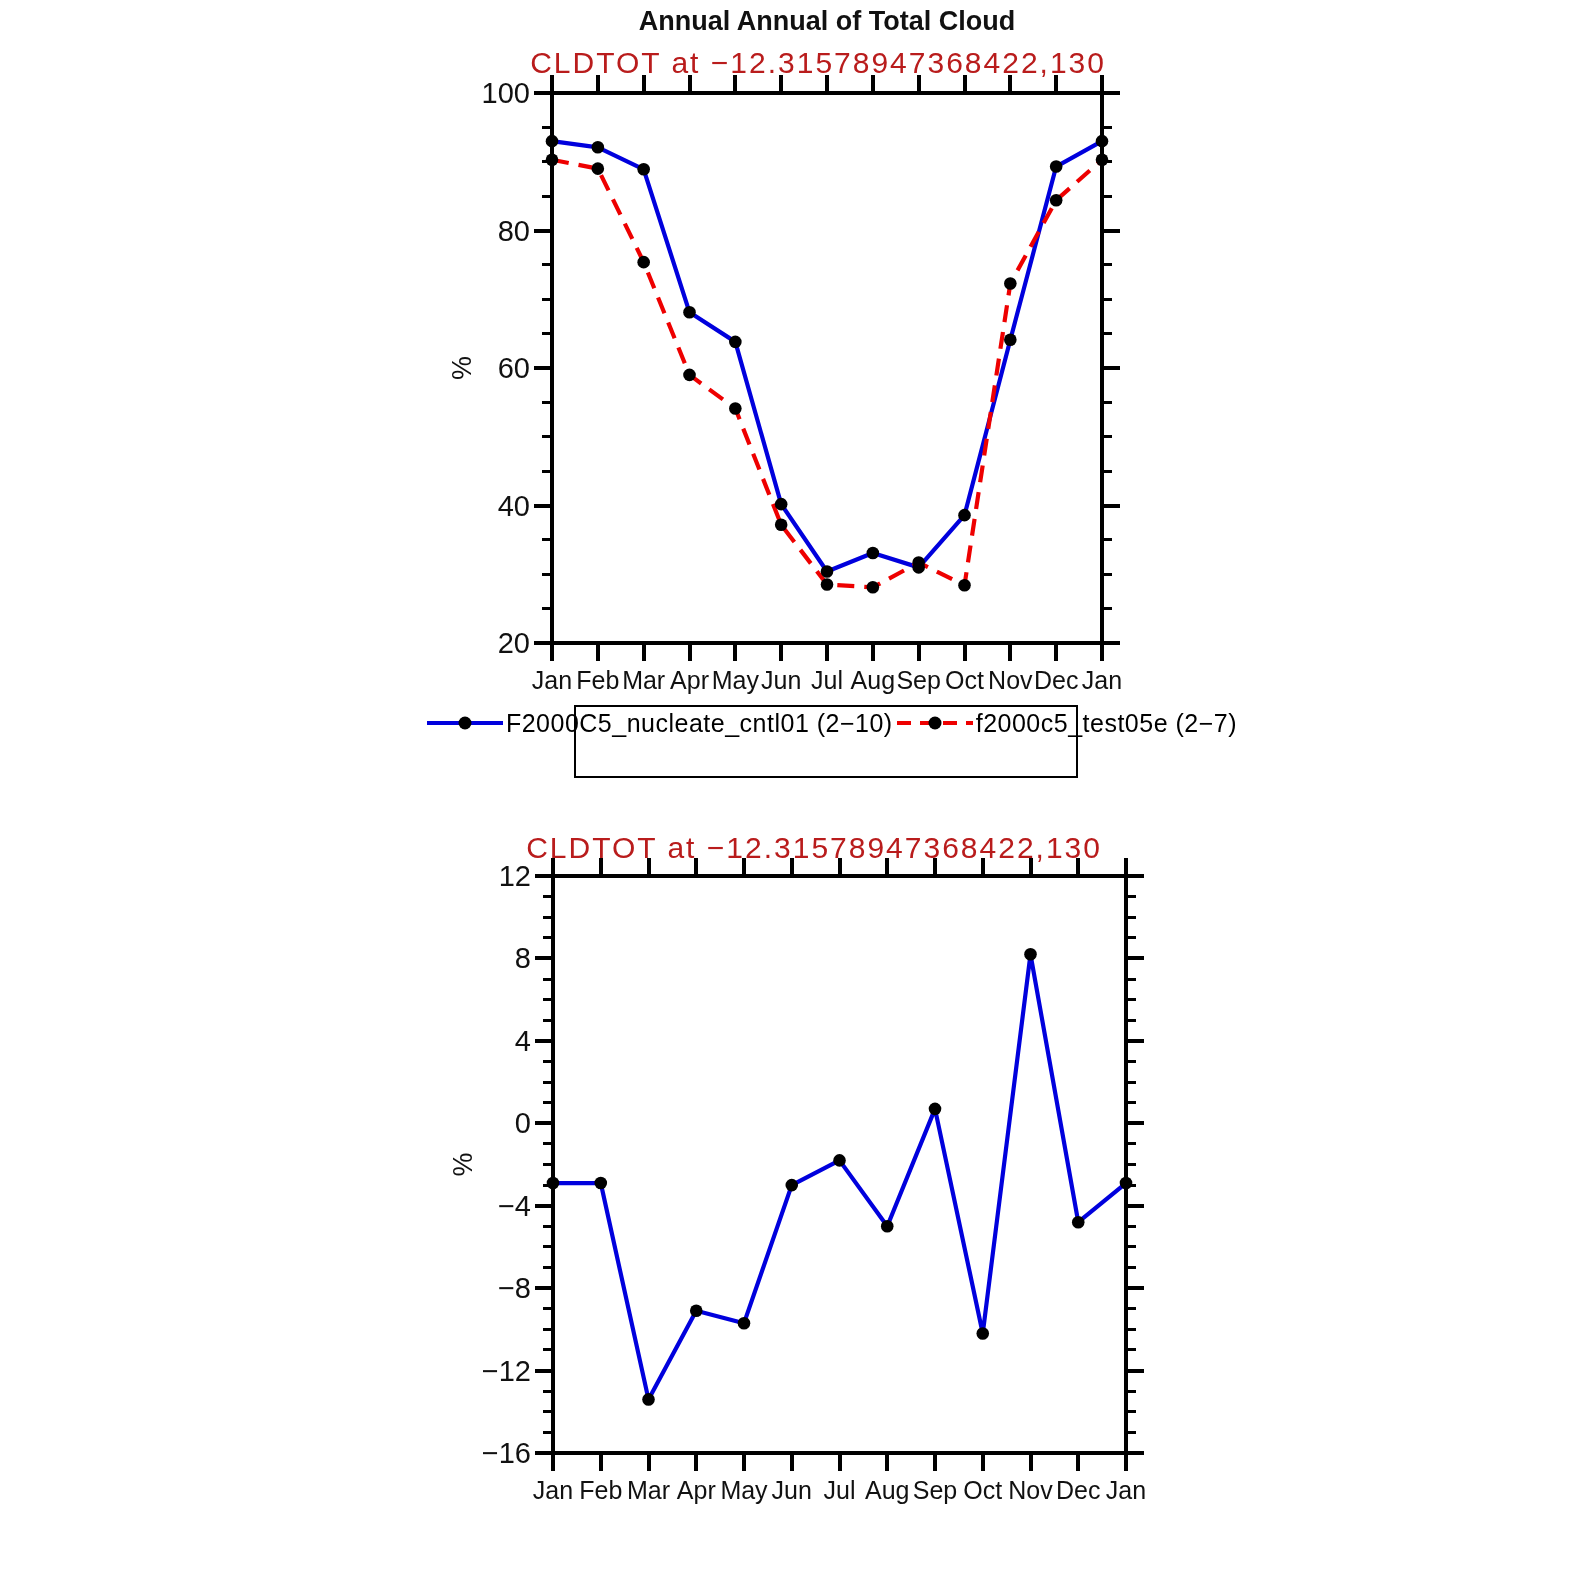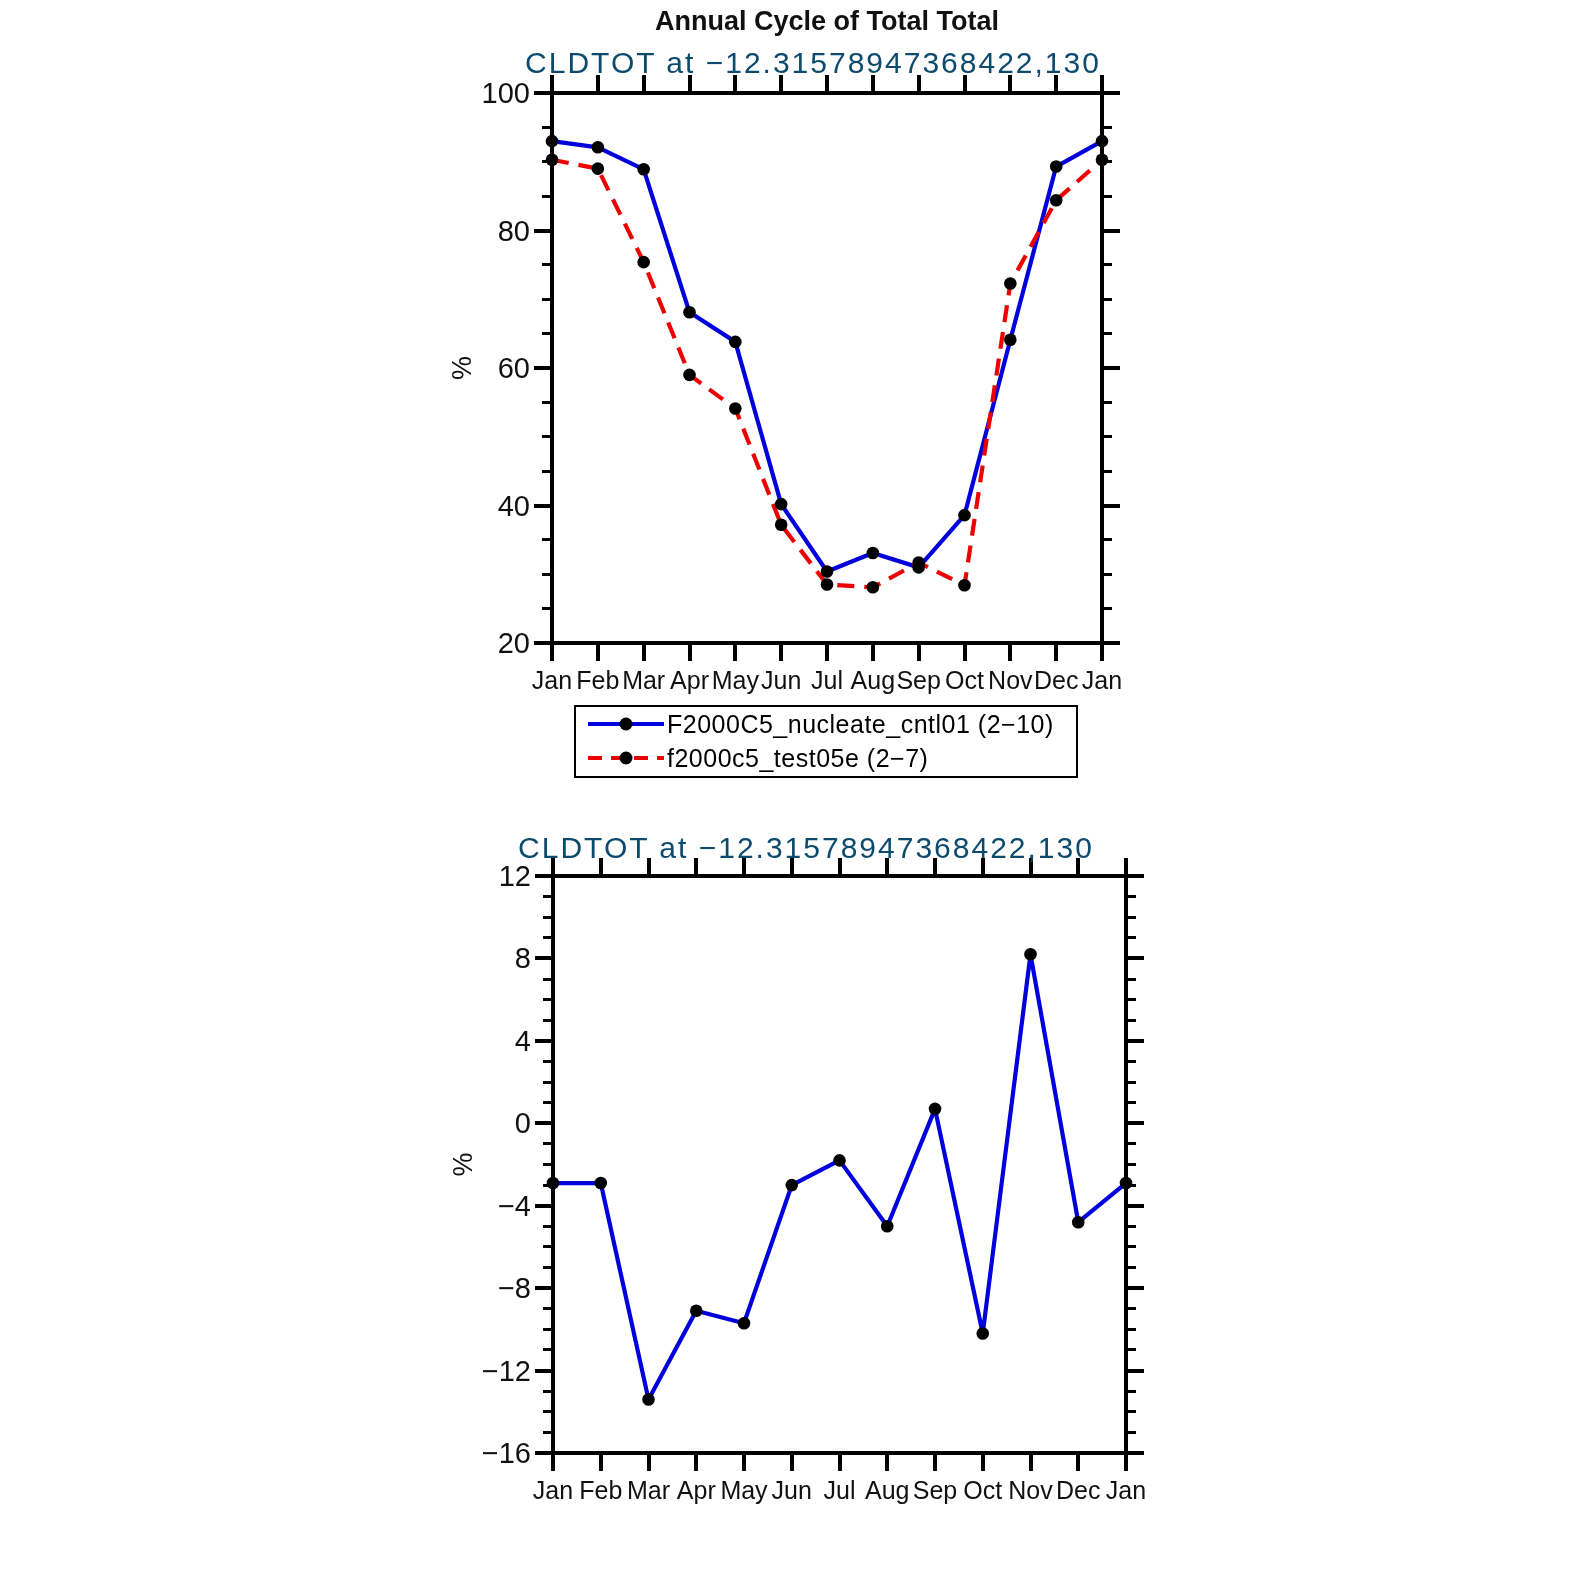--- a/index.html
+++ b/index.html
@@ -6,43 +6,43 @@
   .page{
     position:relative;width:1574px;height:1574px;background:#ffffff;
     font-family:"Liberation Sans",sans-serif;color:#000;overflow:hidden;
   }
   .chart-title{
     position:absolute;font-weight:bold;font-size:27px;text-align:center;
     white-space:nowrap;color:#111;
   }
   .chart-subtitle{
     position:absolute;font-size:30px;font-weight:400;letter-spacing:2px;
-    text-align:center;white-space:nowrap;color:#0c4a6e;
+    text-align:right;white-space:nowrap;color:#b91c1c;
   }
   #title-top{left:552px;top:6px;width:550px;}
   #subtitle-top{left:520px;top:46px;width:586px;}
   #title-diff{left:430px;top:788px;width:810px;}
   #subtitle-diff{left:510px;top:831px;width:592px;}
   #chart-svg{position:absolute;left:0;top:0;}
   .legend{
     position:absolute;left:574px;top:705px;width:504px;height:73px;
     border:2px solid #000;box-sizing:border-box;background:#fff;
-    display:flex;flex-direction:column;justify-content:center;
+    display:flex;flex-direction:row;justify-content:center;
     padding-left:9px;gap:1px;
   }
   .legend-row{display:flex;align-items:center;height:33px;}
   .legend-row svg{flex:0 0 auto;display:block;}
   .legend-label{font-size:25px;white-space:nowrap;letter-spacing:0.5px;}
 </style>
 </head>
 <body>
 
 <div class="page">
 
-  <div id="title-top" class="chart-title">Annual Cycle of Total Total</div>
+  <div id="title-top" class="chart-title">Annual Annual of Total Cloud</div>
 
   <div id="subtitle-top" class="chart-subtitle">CLDTOT at −12.31578947368422,130</div>
 
   <svg id="chart-svg" width="1574" height="1574">
       <g>
         <rect x="552" y="93" width="550" height="550" fill="none" stroke="#000000" stroke-width="4" shape-rendering="crispEdges"></rect>
         <g>
           <line x1="534" y1="643" x2="552" y2="643" stroke="#000000" stroke-width="4" shape-rendering="crispEdges"></line>
           <line x1="1102" y1="643" x2="1120" y2="643" stroke="#000000" stroke-width="4" shape-rendering="crispEdges"></line>
           <text x="530" y="643" text-anchor="end" dominant-baseline="central" font-size="29" fill="#111">20</text>

